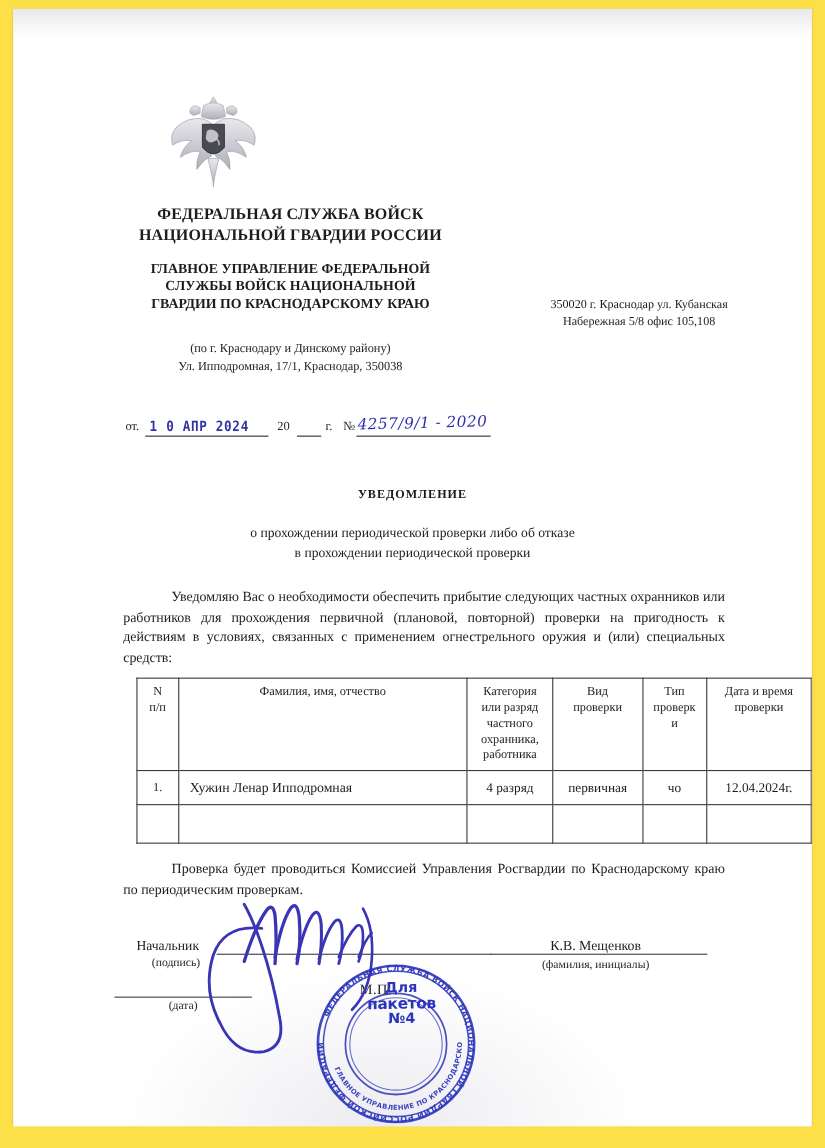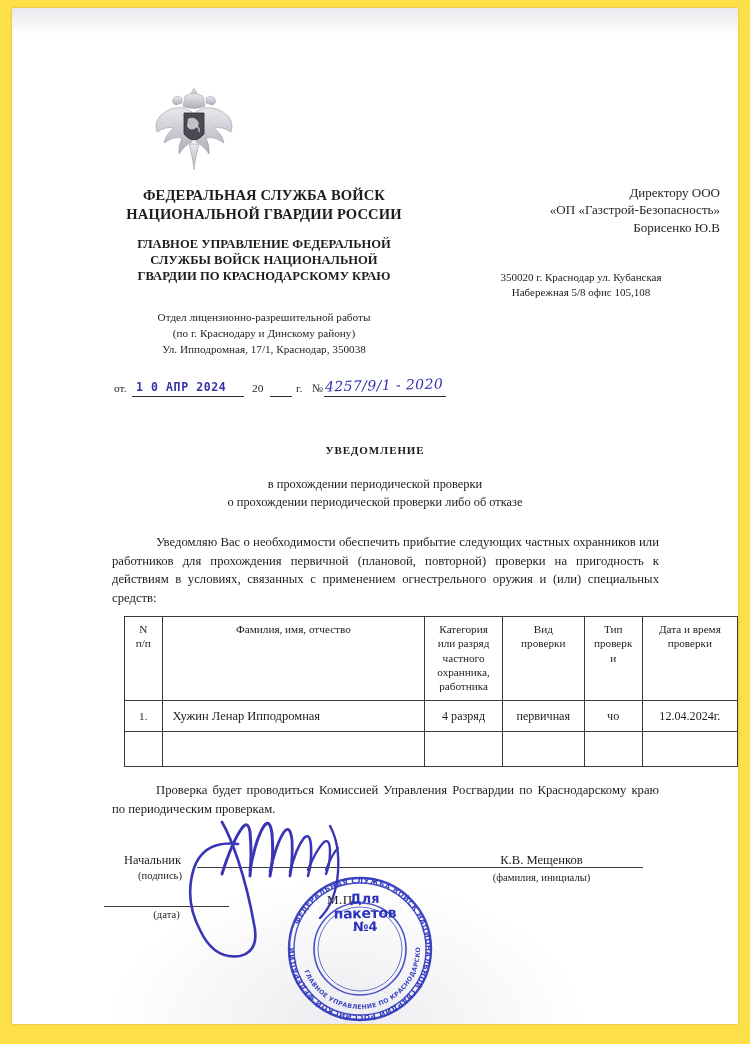--- a/index.html
+++ b/index.html
@@ -367,51 +367,45 @@
       <div>НАЦИОНАЛЬНОЙ ГВАРДИИ РОССИИ</div>
     </div>
 
     <div class="org-sub">
       <div>ГЛАВНОЕ УПРАВЛЕНИЕ ФЕДЕРАЛЬНОЙ</div>
       <div>СЛУЖБЫ ВОЙСК НАЦИОНАЛЬНОЙ</div>
       <div>ГВАРДИИ ПО КРАСНОДАРСКОМУ КРАЮ</div>
     </div>
 
     <div class="dept-block">
-      <div>Отдел лицензионно-разрешительной работы</div>
       <div>(по г. Краснодару и Динскому району)</div>
       <div>Ул. Ипподромная, 17/1, Краснодар, 350038</div>
     </div>
 
     <div class="ref-line">
       <span class="lbl" style="left:0;">от.</span>
       <div class="rule" style="left:18px; top:18px; width:112px;"></div>
       <span class="lbl" style="left:138px;">20</span>
       <div class="rule" style="left:156px; top:18px; width:22px;"></div>
       <span class="lbl" style="left:182px;">г.</span>
       <span class="lbl" style="left:198px;">№</span>
       <div class="rule" style="left:210px; top:18px; width:122px;"></div>
       <span class="stamp-date" style="left:22px; top:2px;">1 0 АПР 2024</span>
       <span class="hand-num" style="left:211px; top:-1px;">4257/9/1 - 2020</span>
     </div>
 
-    <div class="addressee">
-      <div>Директору ООО</div>
-      <div>«ОП «Газстрой-Безопасность»</div>
-      <div>Борисенко Ю.В</div>
-    </div>
     <div class="addr-post">
       <div>350020 г. Краснодар ул. Кубанская</div>
       <div>Набережная 5/8 офис 105,108</div>
     </div>
 
     <div class="doc-title">УВЕДОМЛЕНИЕ</div>
     <div class="doc-subtitle">
+      <div>о прохождении периодической проверки либо об отказе</div>
       <div>в прохождении периодической проверки</div>
-      <div>о прохождении периодической проверки либо об отказе</div>
     </div>
 
     <div class="body-text">Уведомляю Вас о необходимости обеспечить прибытие следующих частных охранников или работников для прохождения первичной (плановой, повторной) проверки на пригодность к действиям в условиях, связанных с применением огнестрельного оружия и (или) специальных средств:</div>
 
     <table class="tbl">
       <thead>
         <tr>
           <td class="c-num">
             <div>N</div>
             <div>п/п</div>

